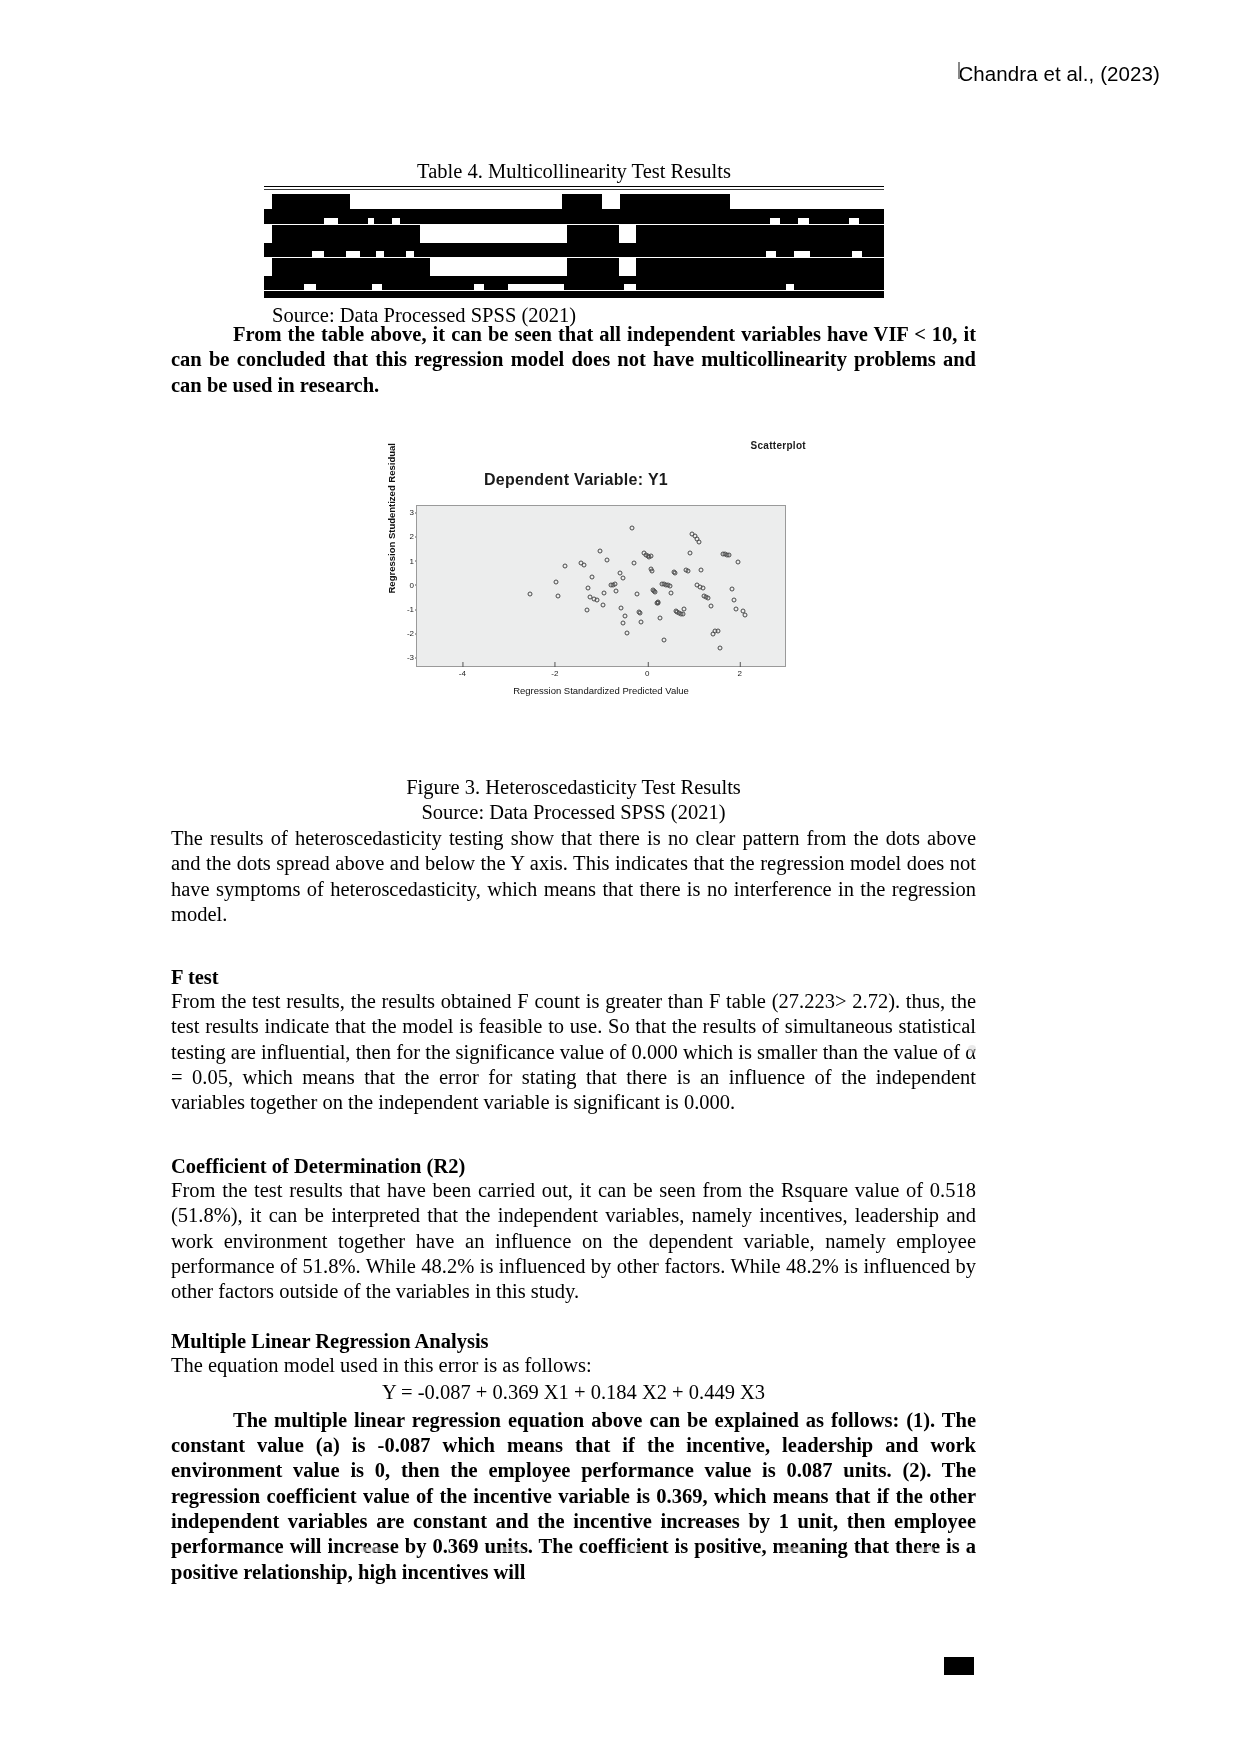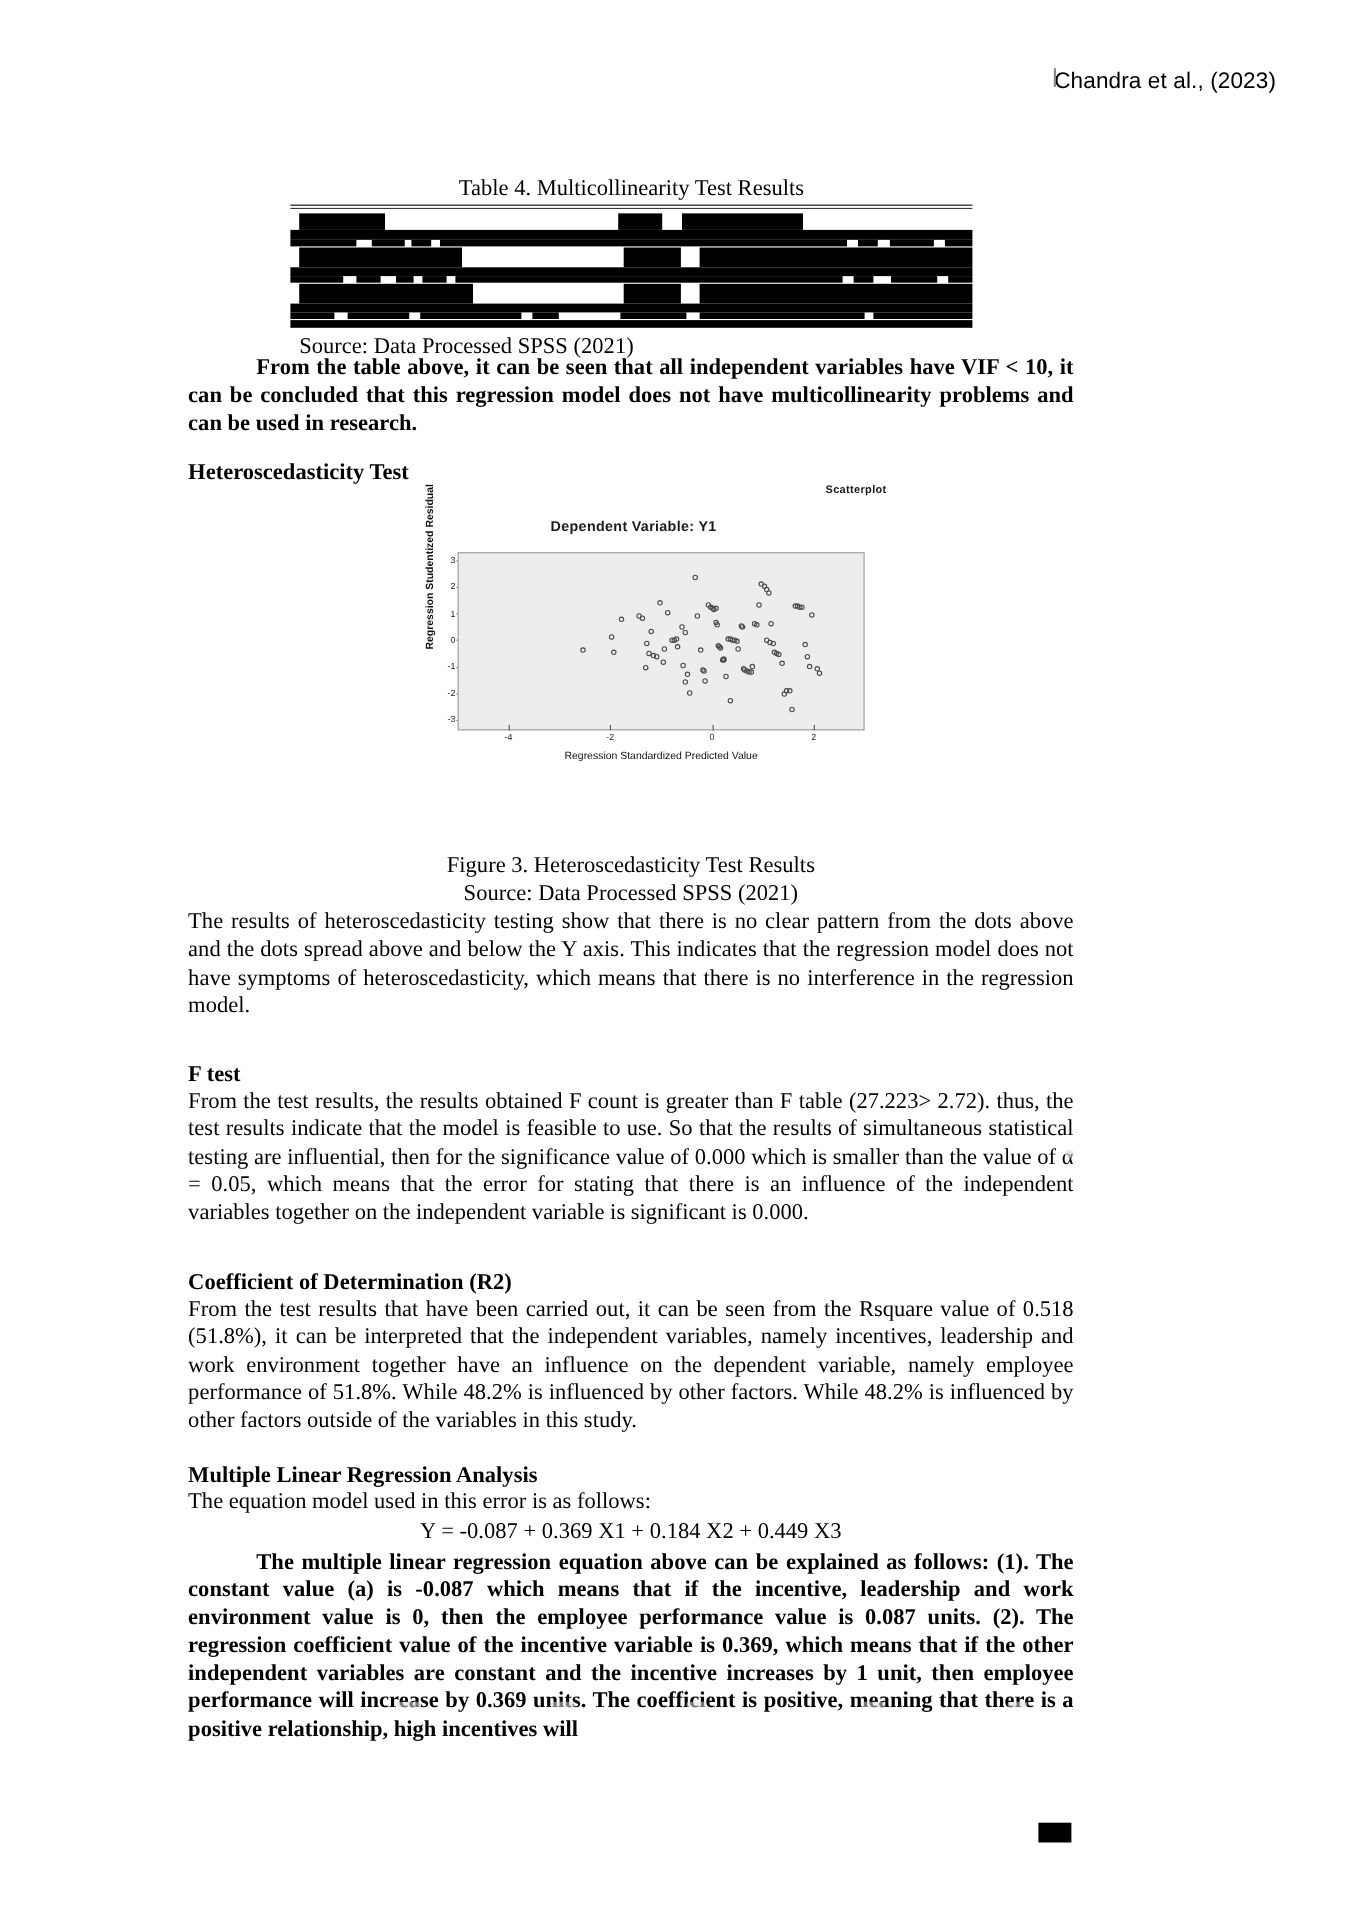--- a/index.html
+++ b/index.html
@@ -105,21 +105,21 @@
     font-family: "Liberation Sans", "DejaVu Sans", sans-serif;
     font-weight: bold;
     font-size: 10px;
     letter-spacing: 0.3px;
     color: #1a1a1a;
   }
   .spss-subtitle {
     text-align: center;
     font-family: "Liberation Sans", "DejaVu Sans", sans-serif;
     font-weight: bold;
-    font-size: 13px;
+    font-size: 16px;
     letter-spacing: 0.3px;
     color: #1a1a1a;
     margin-top: 20px;
   }
   .plot-area {
     position: relative;
     margin-top: 16px;
     margin-left: 40px;
     width: 400px;
     height: 168px;
@@ -286,23 +286,20 @@
       <div class="bar" style="left:0px;   top:99px; width:620px; height:7px;"></div>
     </div>
 
     <div class="table-source">Source: Data Processed SPSS (2021)</div>
   </div>
 
   <div class="blk" style="top:322px;">
     <p class="p indent">From the table above, it can be seen that all independent variables have VIF &lt; 10, it can be concluded that this regression model does not have multicollinearity problems and can be used in research.</p>
   </div>
 
-  <div class="blk" style="top:418px;">
-    <p class="h-sub">Heteroscedasticity Test</p>
-  </div>
 
   <div class="chart-wrap">
     <div class="spss-title">Scatterplot</div>
     <div class="spss-subtitle">Dependent Variable: Y1</div>
     <div class="plot-area">
       <div class="ytitle">Regression Studentized Residual</div>
       <div id="yticks">
           <div class="ytick" style="top: 7.3px;"><span>3</span><i></i></div>
           <div class="ytick" style="top: 31.4px;"><span>2</span><i></i></div>
           <div class="ytick" style="top: 55.6px;"><span>1</span><i></i></div>

